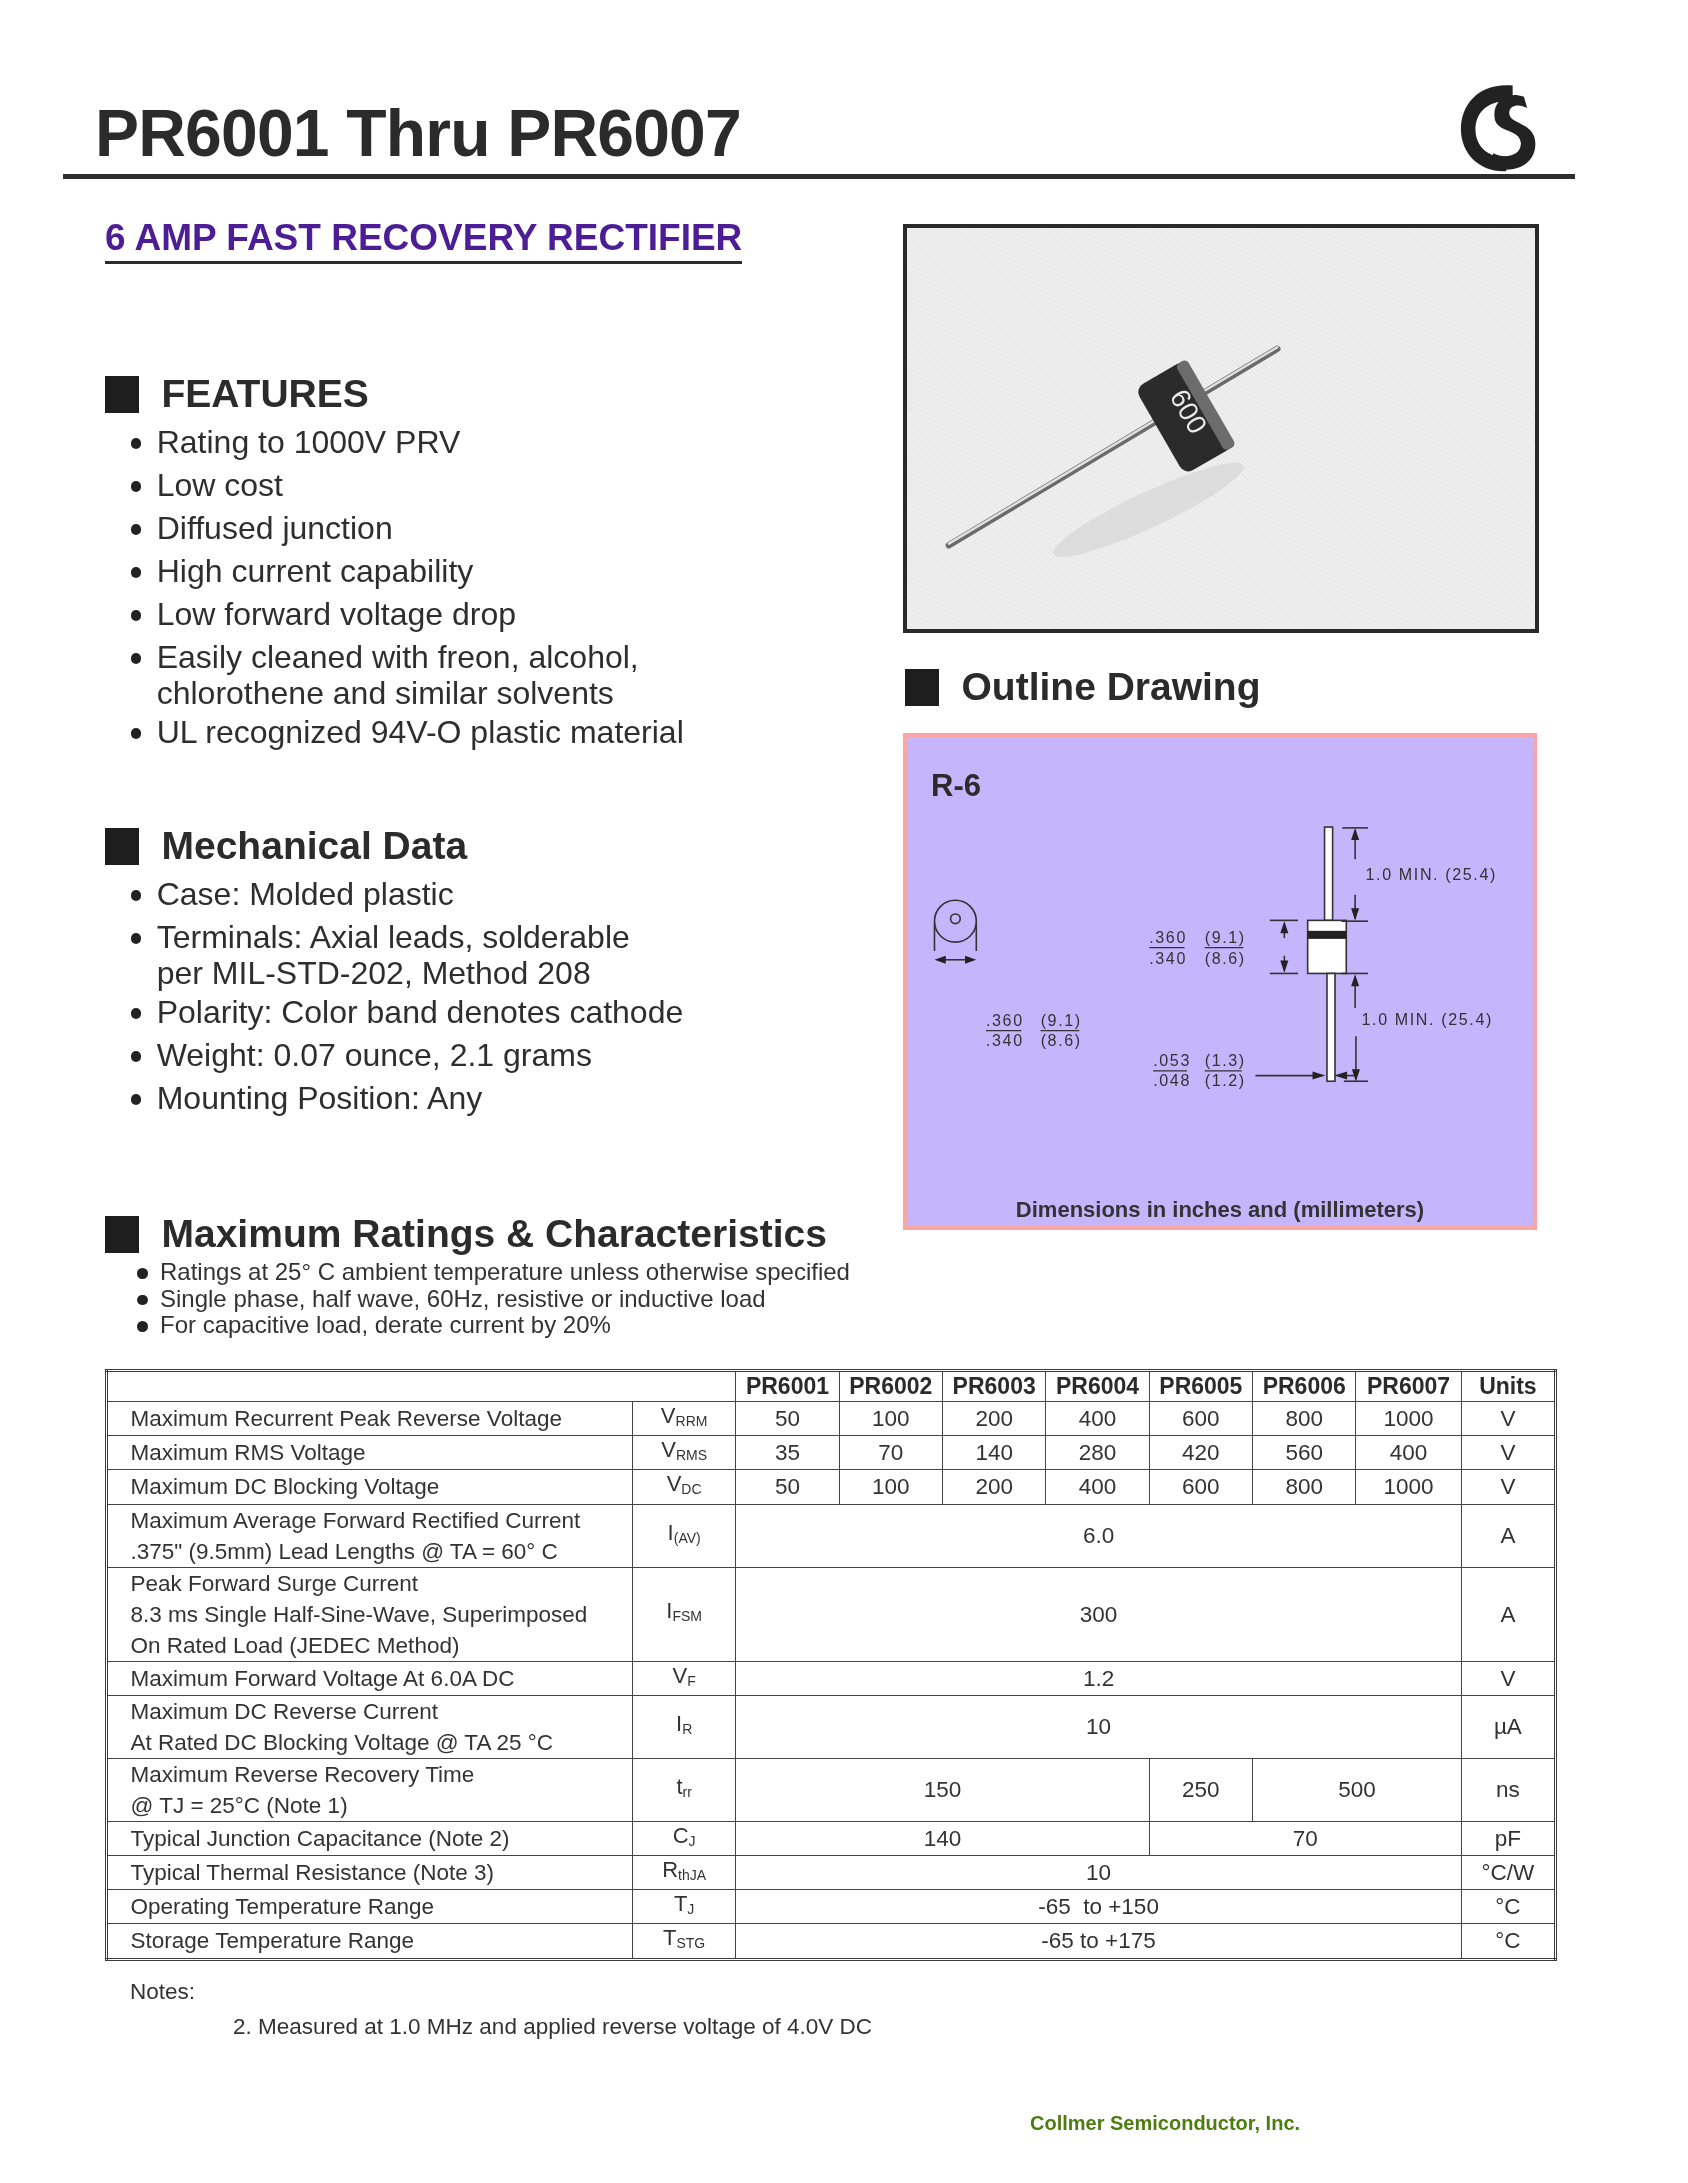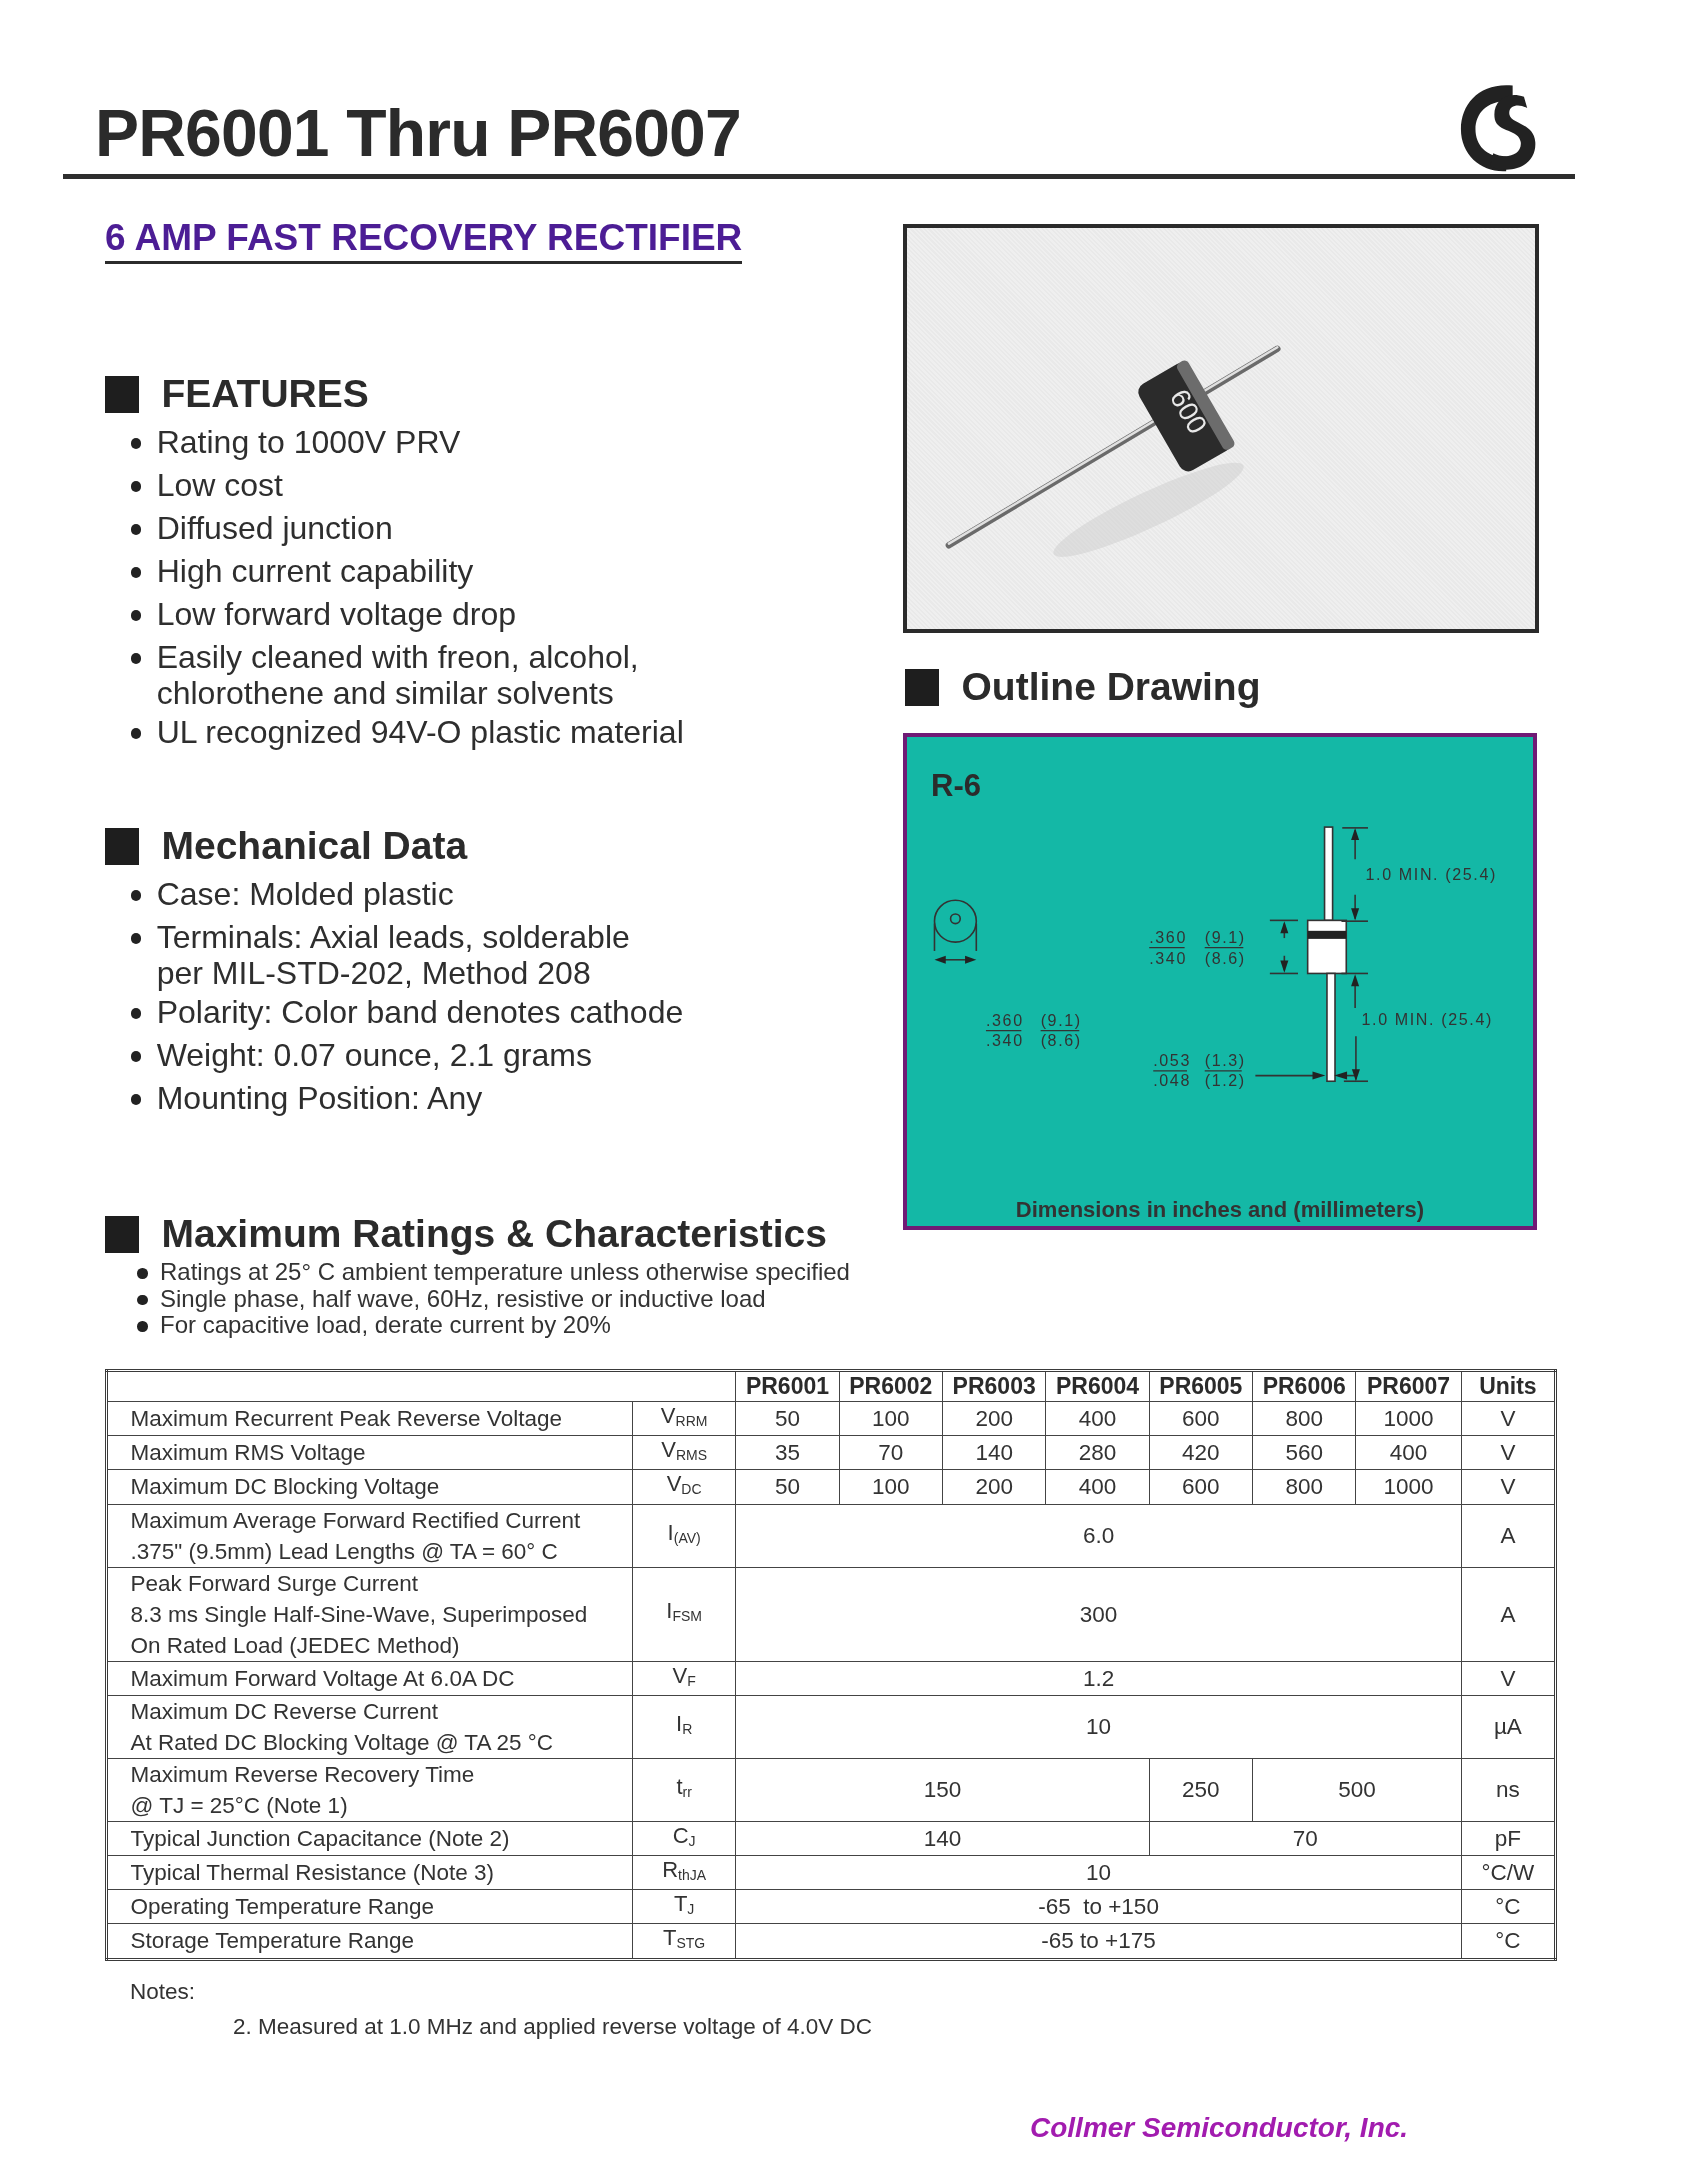--- a/index.html
+++ b/index.html
@@ -16,39 +16,39 @@
   .blist { list-style:none; margin:0; padding:0; font-size:32px; color:#2e2e2e; }
   .blist li { position:relative; padding-left:34px; line-height:43px; }
   .blist li .dot { position:absolute; left:8px; top:17.7px; width:10.5px; height:10.5px; border-radius:50%; background:#222; }
   .blist li .l2 { display:block; line-height:35px; margin-top:-3.2px; }
   .small-list { list-style:none; margin:0; padding:0; font-size:24px; color:#333; }
   .small-list li { position:relative; padding-left:55px; line-height:26.6px; }
   .small-list li .dot { position:absolute; left:32px; top:8.9px; width:10.5px; height:10.5px; border-radius:50%; background:#222; }
 
   .photo { left:903px; top:224px; width:628px; height:401px; border:4.8px solid #2a2a2a;
            background:repeating-linear-gradient(45deg,#e9e9e9 0 1.6px,#efefef 1.6px 3.2px); overflow:hidden; }
-  .outline-box { left:903px; top:733px; width:626px; height:489px; border:4px solid #701a75; background:#14b8a6; }
+  .outline-box { left:903px; top:733px; width:626px; height:489px; border:4px solid #fca5a5; background:#c4b5fd; }
   .r6 { left:24px; top:31px; font-size:31px; font-weight:bold; color:#2b2b2b; }
   .dim-caption { left:0; width:100%; top:460px; text-align:center; font-size:22px; font-weight:bold; color:#333; }
   .dim { font-size:20px; letter-spacing:2px; color:#333; font-family:"Liberation Sans", sans-serif; }
 
   table.spec { position:absolute; left:105px; top:1369px; width:1452px; border-collapse:collapse;
                border:3.2px double #3a3a3a; font-size:22.5px; color:#333; }
   table.spec td, table.spec th { border:1.6px solid #444; padding:0 8px; text-align:center; height:29px; line-height:27px; }
   table.spec th { font-weight:bold; font-size:23px; color:#2b2b2b; }
   table.spec td.param { text-align:left; padding-left:22.5px; white-space:nowrap; }
   table.spec td.sym { font-size:22px; }
   table.spec td.sym sub, .note sub { font-size:14px; vertical-align:-3.2px; }
   table.spec tr.tall2 td { height:60px; }
   table.spec tr.tall3 td { height:89px; }
   .param .pl { display:block; line-height:31px; }
   .notes { left:130px; top:1974px; font-size:22.5px; color:#333; }
   .notes .row { display:flex; line-height:35px; }
   .notes .lbl { width:103px; }
-  .footer { left:1030px; top:2112px; font-size:28px; font-weight:bold; font-style:italic; color:#a21caf; }
+  .footer { left:1030px; top:2112px; font-size:20px; font-weight:bold; color:#4d7c0f; }
 </style>
 </head>
 <body>
 
 <div class="abs title">PR6001 Thru PR6007</div>
 <div class="abs title-rule"></div>
 <svg class="abs logo" viewBox="0 0 105 120">
   <path d="M70 8 C30 4 6 30 6 62 C6 95 32 116 62 114 L62 96 C40 98 24 84 24 62 C24 40 42 24 70 28 Z" fill="#222"></path>
   <path d="M84 22 C60 14 44 30 48 50 C52 66 78 62 80 78 C82 94 62 100 46 92 L42 108 C70 120 100 106 98 78 C96 54 68 56 66 44 C64 32 78 30 88 36 Z" fill="#222"></path>
 </svg>

